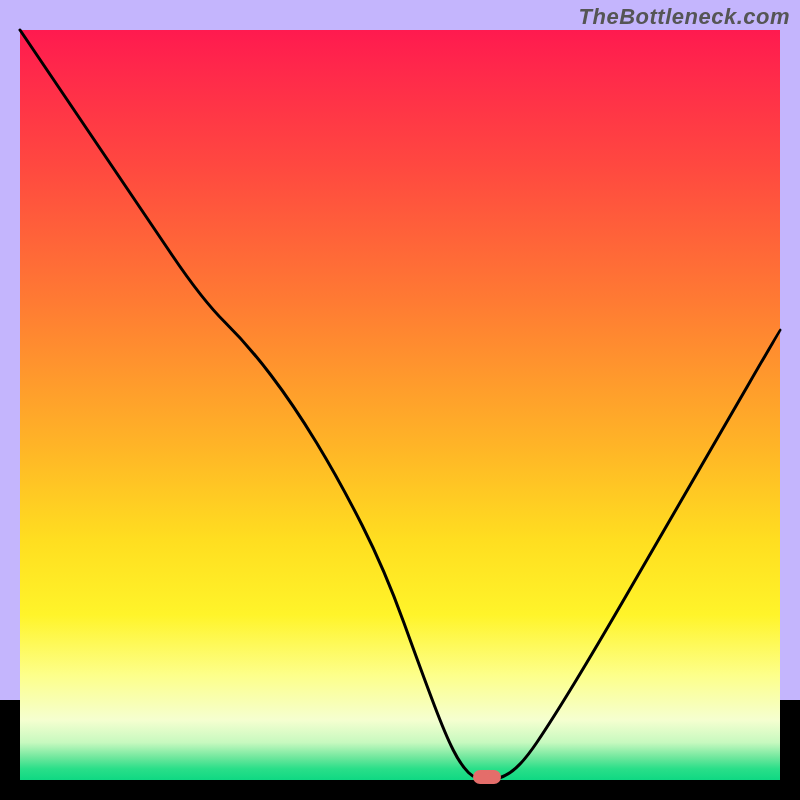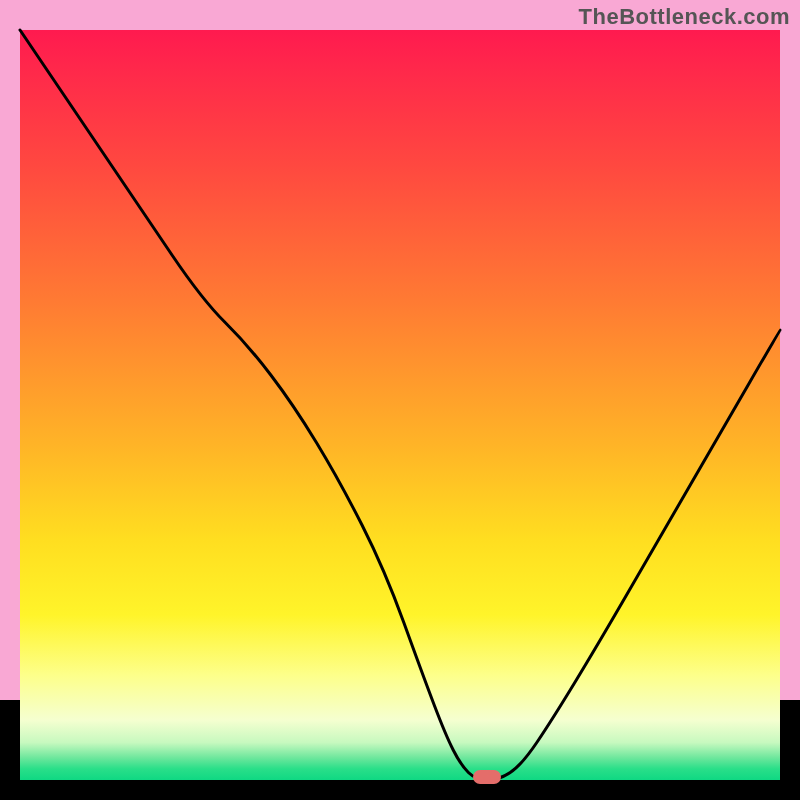--- a/index.html
+++ b/index.html
@@ -8,21 +8,22 @@
     width: 800px;
     height: 800px;
     background: #000;
     overflow: hidden;
     font-family: Arial, Helvetica, sans-serif;
   }
   .frame {
     position: relative;
     width: 800px;
     height: 700px;
-    background: #f9a8d4;
+    background: #c4b5fd;
+    font-style: italic;
   }
   .watermark {
     position: absolute;
     top: 4px;
     right: 10px;
     color: #555;
     font-size: 22px;
     font-weight: 600;
     letter-spacing: 0.5px;
     user-select: none;

